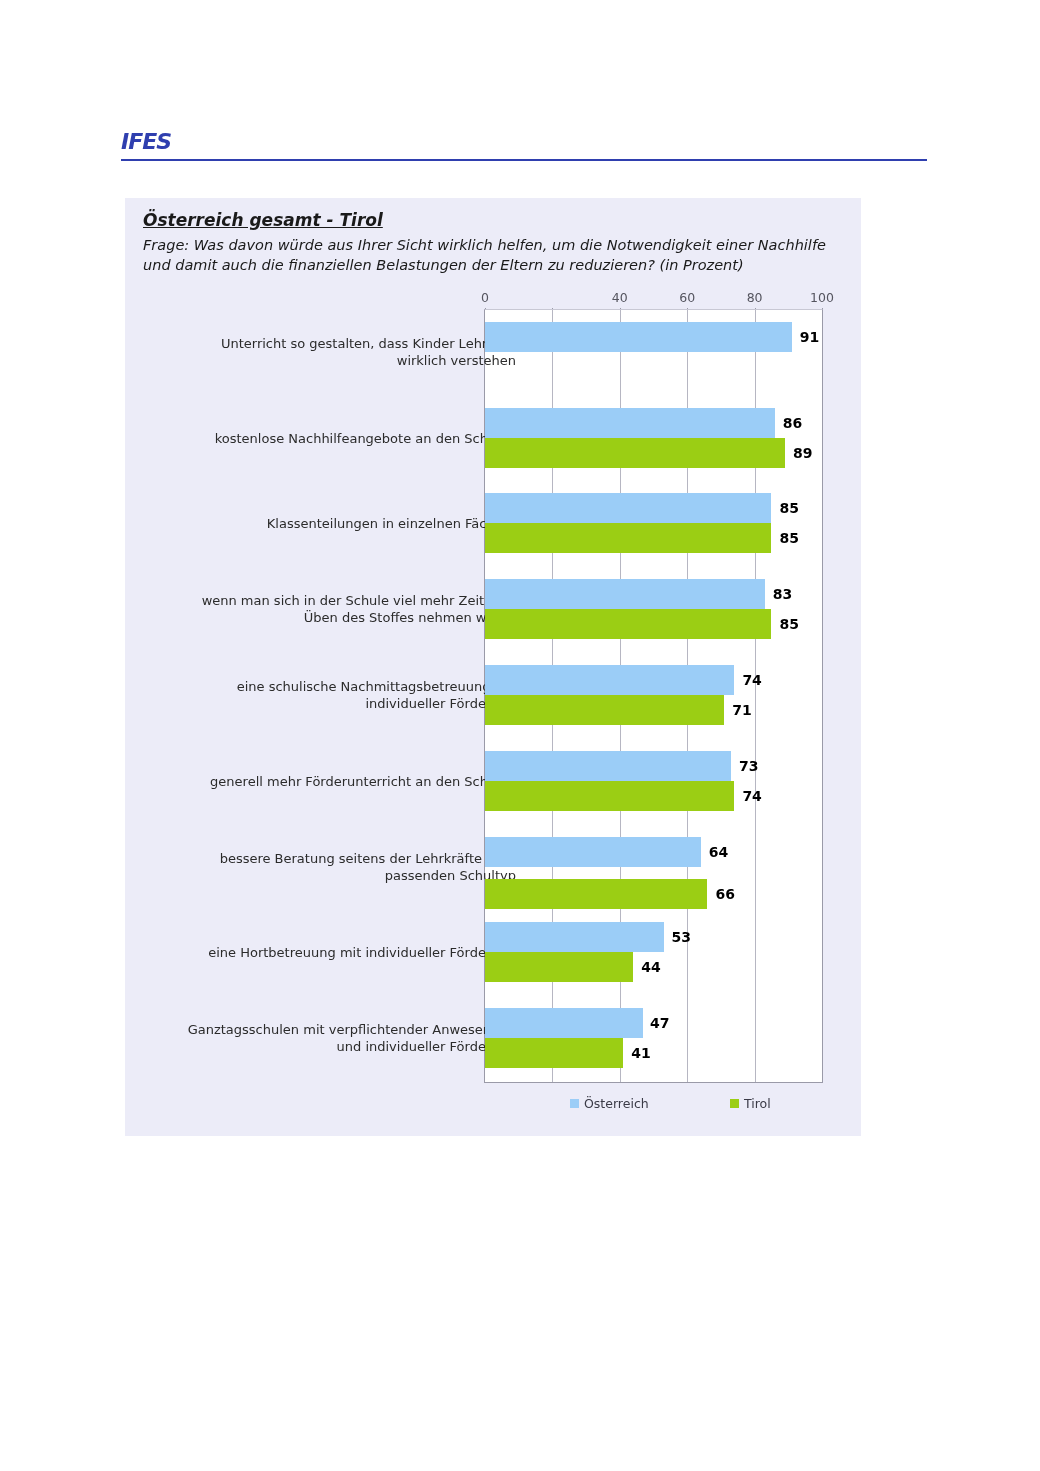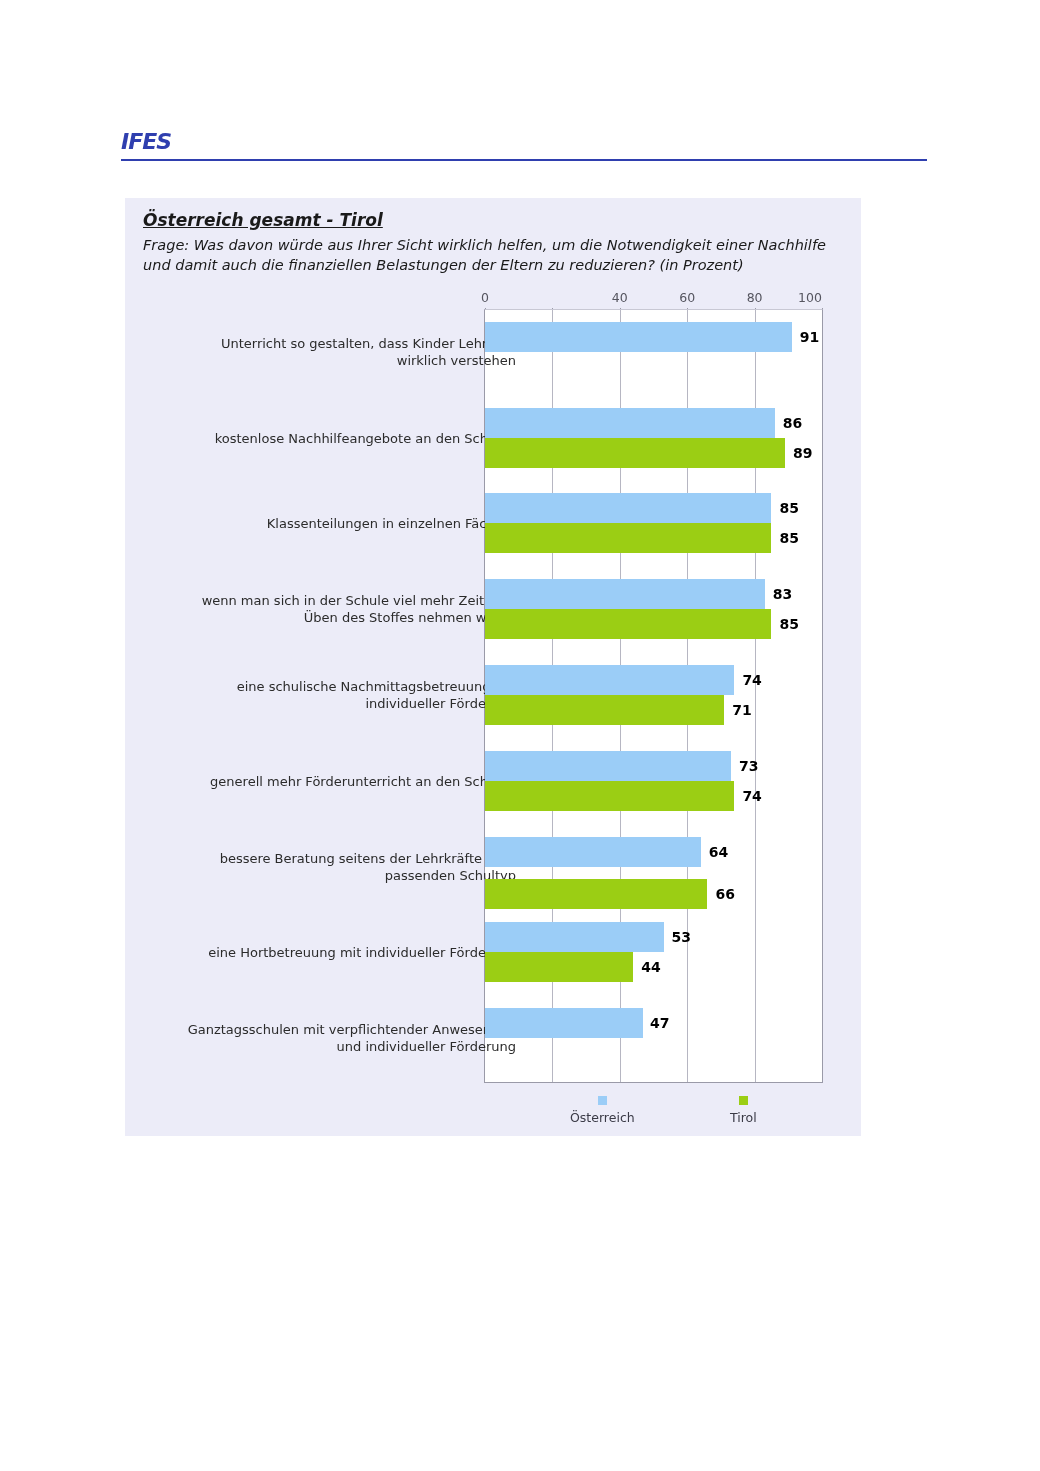--- a/index.html
+++ b/index.html
@@ -173,21 +173,20 @@
   .legend-item {
     position: absolute;
     top: 0;
     display: flex;
     align-items: center;
     gap: 5px;
     font-family: "DejaVu Sans", sans-serif;
     font-size: 12.5px;
     color: #3A3A46;
     white-space: nowrap;
-    flex-direction: column;
   }
   .legend-swatch {
     width: 9px;
     height: 9px;
     display: inline-block;
   }
 </style>
 </head>
 <body>
 
@@ -205,21 +204,21 @@
       <div class="xtick" style="left: 1px;">0</div>
       <div class="xtick-mark" style="left: 1px;"></div>
       <div class="xtick" style="left: 68.4px; margin-top: 44px;">20</div>
       <div class="xtick-mark" style="left: 68.4px;"></div>
       <div class="xtick" style="left: 135.8px;">40</div>
       <div class="xtick-mark" style="left: 135.8px;"></div>
       <div class="xtick" style="left: 203.2px;">60</div>
       <div class="xtick-mark" style="left: 203.2px;"></div>
       <div class="xtick" style="left: 270.6px;">80</div>
       <div class="xtick-mark" style="left: 270.6px;"></div>
-      <div class="xtick" style="left: 326px;">100</div>
+      <div class="xtick" style="left: 338px;">100</div>
       <div class="xtick-mark" style="left: 338px;"></div>
     </div>
 
   <div class="plot-wrap">
     <div class="plot-area" id="plot">
         <div class="gridline" style="left: 67.4px;"></div>
         <div class="gridline" style="left: 134.8px;"></div>
         <div class="gridline" style="left: 202.2px;"></div>
         <div class="gridline" style="left: 269.6px;"></div>
       </div>
@@ -301,13 +300,17 @@
     </div>
     <div class="bar-row" style="left: 360px; top: 754.333px; width: 337px; padding-left: 16px;">
       <div class="bar ti" style="width: 148.28px;"></div>
       <div class="bar-value" style="left: 156.28px;">44</div>
     </div>
     <div class="cat-label" style="top: 840.111px; transform: translateY(-50%);">Ganztagsschulen mit verpflichtender Anwesenheit und individueller Förderung</div>
     <div class="bar-row" style="left: 360px; top: 810.111px; width: 337px;">
       <div class="bar at" style="width: 158.39px;"></div>
       <div class="bar-value" style="left: 165px;">47</div>
     </div>
+    <div class="bar-row" style="left: 360px; top: 840.111px; width: 337px;">
+      <div class="bar ti" style="width: 138.17px;"></div>
+      <div class="bar-value" style="left: 146.17px;">41</div>
+    </div>
   </div>
 
 </body></html>

